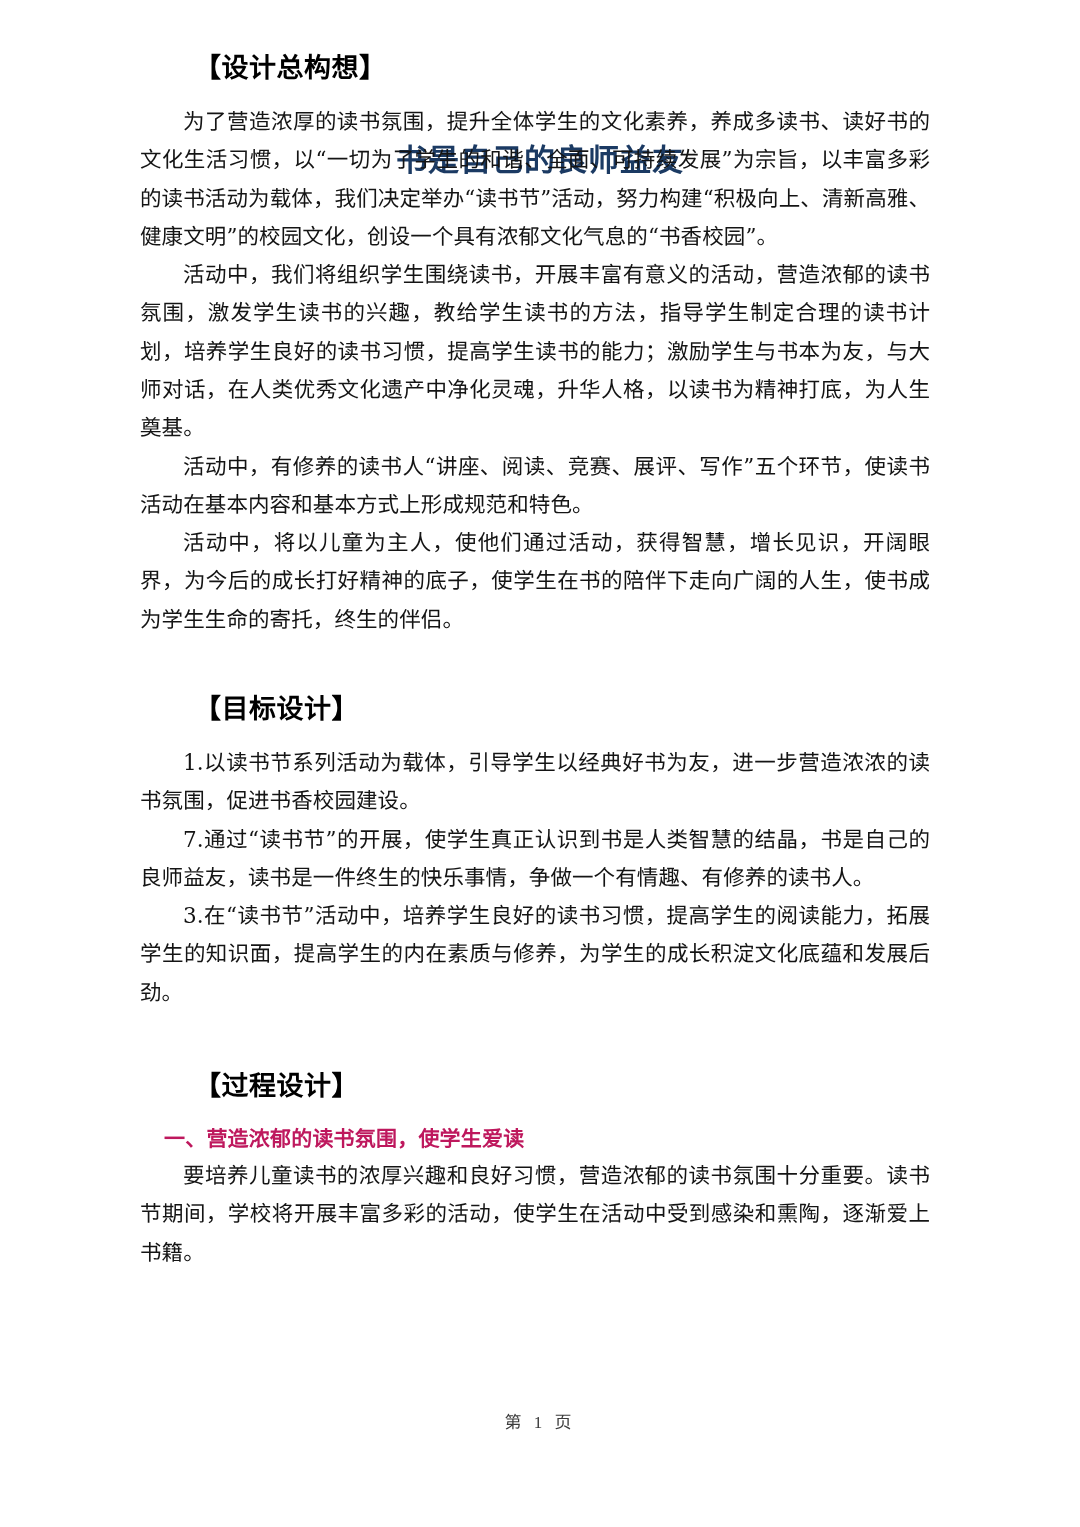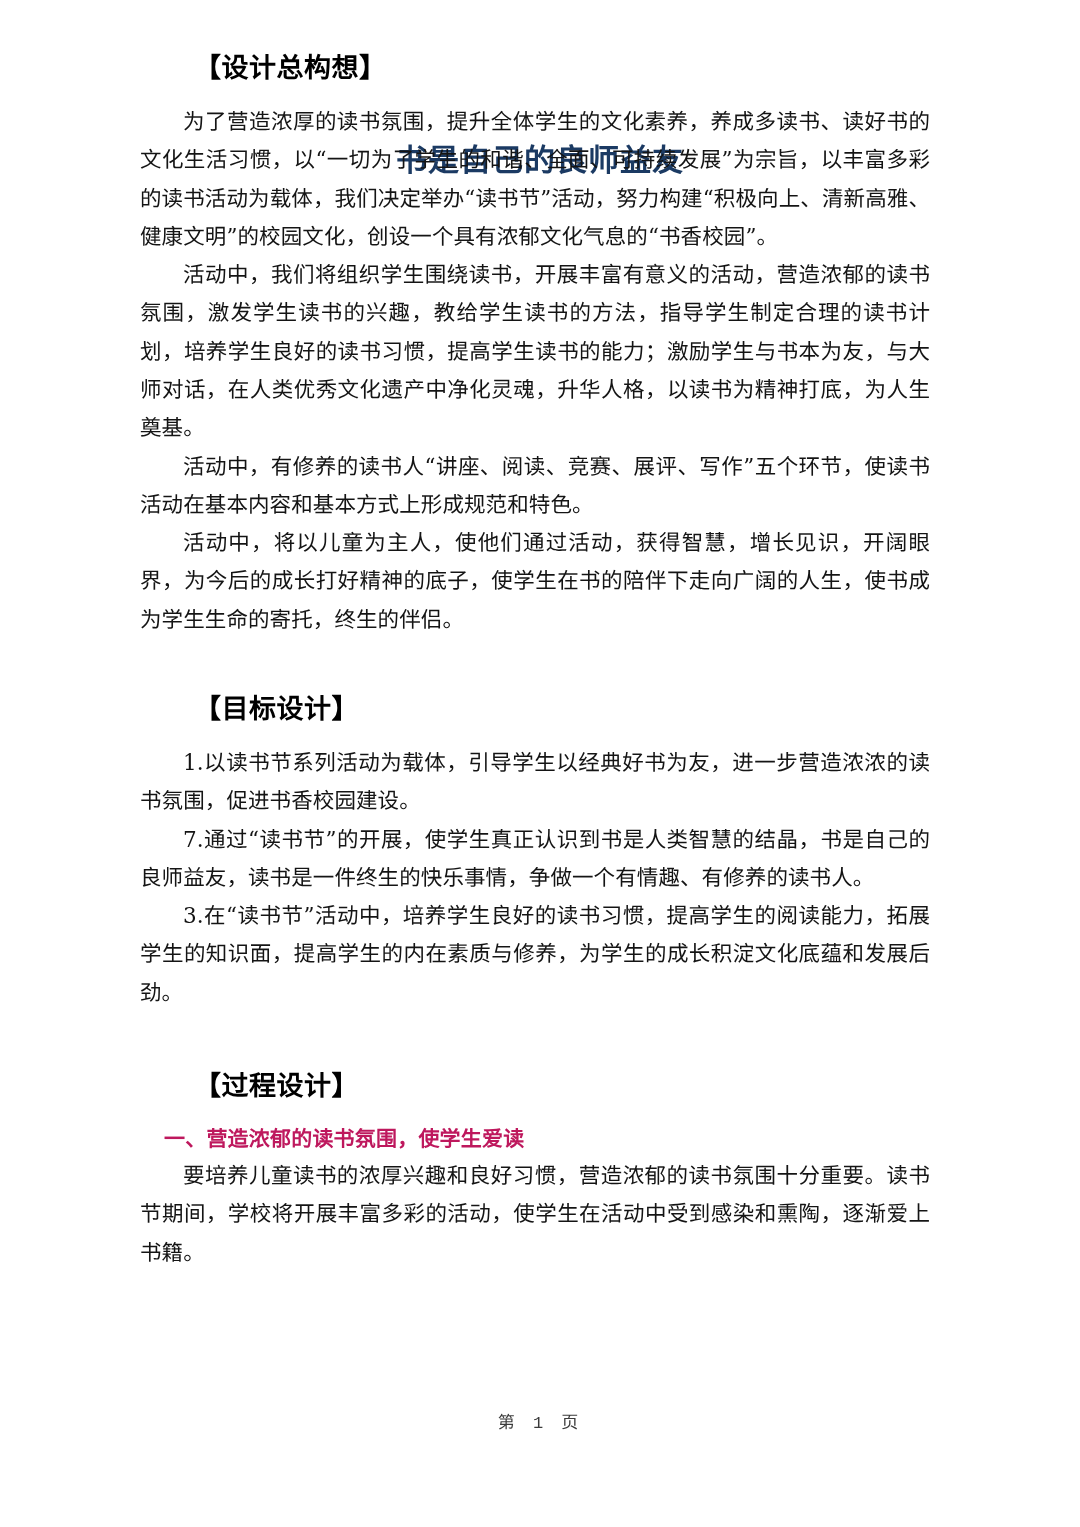--- a/index.html
+++ b/index.html
@@ -86,21 +86,21 @@
 
   
   .page-footer {
     position: absolute;
     left: 0;
     right: 0;
     top: 1408px;
     text-align: center;
     font-size: 17px;
     color: #3b3b3b;
-    font-family: Liberation Mono, monospace;
+    font-family: Liberation Serif, serif;
     letter-spacing: 4px;
   }
 </style>
 </head>
 <body>
 
 <div class="page">
 
   <h1 class="doc-title">书是自己的良师益友</h1>
 

